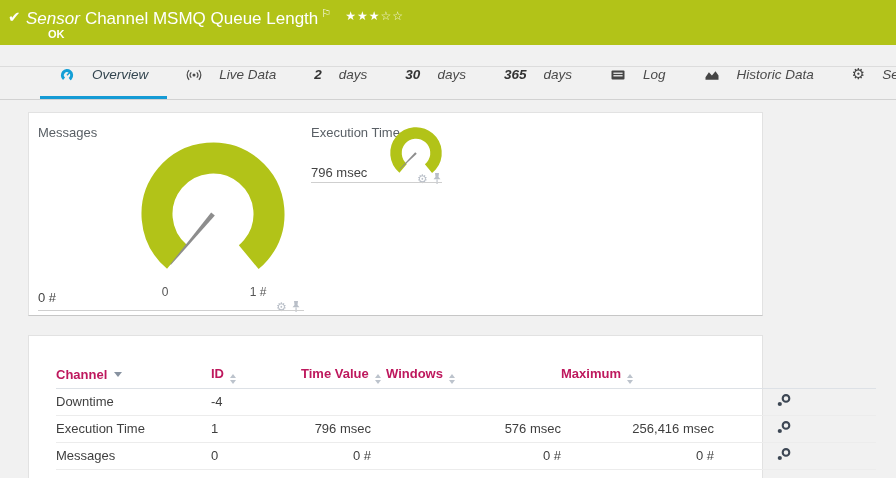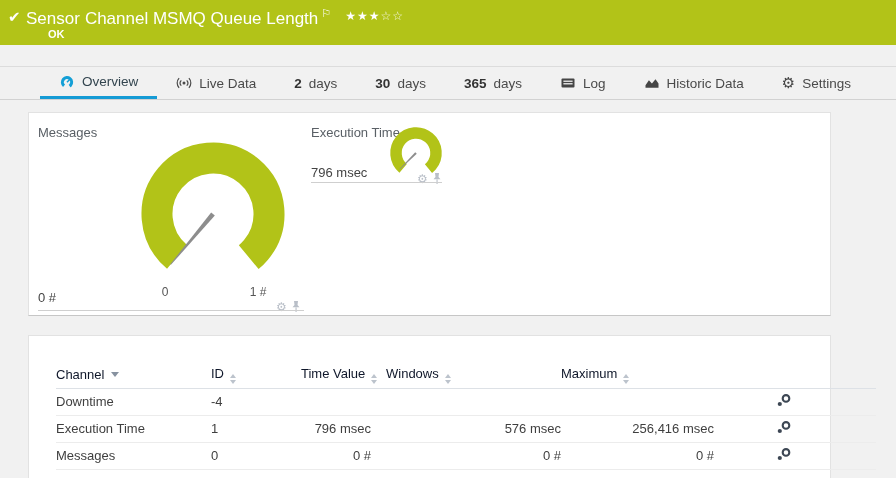--- a/index.html
+++ b/index.html
@@ -5,49 +5,49 @@
   * { margin:0; padding:0; box-sizing:border-box; }
   html,body { width:896px; height:478px; overflow:hidden; }
   body {
     font-family:"Liberation Sans","DejaVu Sans",sans-serif;
     background:#f1f1f1; position:relative; color:#444;
   }
   
   .topbar { position:absolute; left:0; top:0; width:896px; height:45px; background:#b2c318; color:#fff; }
   .topbar .check { position:absolute; left:8px; top:8px; font-size:15px; font-weight:bold; font-family:"DejaVu Sans",sans-serif; }
   .titleline { position:absolute; left:26px; top:7px; font-size:17px; white-space:nowrap; }
-  .titleline .stype { margin-right:5px; }
+  .titleline .stype { font-style:italic; margin-right:5px; }
   .flag { font-size:11px; vertical-align:7px; margin-left:3px; font-family:"DejaVu Sans",sans-serif; }
   .stars { font-size:12px; letter-spacing:1px; vertical-align:4px; margin-left:14px; font-family:"DejaVu Sans",sans-serif; cursor:pointer; }
   .okline { position:absolute; left:48px; top:28px; font-size:11px; font-weight:bold; }
   
   .tabbar {
     position:absolute; left:0; top:66px; width:896px; height:34px;
     border-top:1px solid #dcdcdc; border-bottom:1px solid #d2d2d2;
     display:flex; align-items:stretch; padding-left:40px; font-size:13.5px; color:#4a4a4a;
   }
-  .tab { display:flex; align-items:center; gap:7px; padding:0 19px; cursor:pointer; white-space:nowrap; }
+  .tab { display:flex; align-items:flex-start; gap:17px; padding:0 19px; cursor:pointer; white-space:nowrap;font-style:italic; }
   .tab .num { font-weight:bold; color:#333; }
   .tab.active { color:#33454f; border-bottom:3px solid #169bd5; }
   .tab svg, .tab .gear-glyph { flex:0 0 auto; }
   .gear-glyph { font-family:"DejaVu Sans",sans-serif; font-size:15px; color:#454545; line-height:1; }
   
-  .panel { position:absolute; left:28px; width:803px; background:#fff;
+  .panel { position:absolute; left:28px; width:735px; background:#fff;
     border:1px solid #e2e2e2; border-bottom-color:#c6c6c6; }
   #gauges-panel { top:112px; height:204px; }
   #table-panel  { top:335px; height:160px; }
   .widget-title { position:absolute; font-size:13px; color:#5a6066; }
   .widget-value { position:absolute; font-size:13px; color:#444; }
   .widget-rule { position:absolute; height:1px; background:#cfcfcf; }
   .scale-label { position:absolute; font-size:12px; color:#555; text-align:center; }
   .mini-icons { position:absolute; display:flex; gap:4px; align-items:center; }
   .widget-gear { font-family:"DejaVu Sans",sans-serif; font-size:12px; color:#b9bfc8; line-height:1; cursor:pointer; }
   
   table.channels { border-collapse:collapse; margin:26px 0 0 27px; width:820px; font-size:13px; color:#3f3f3f; table-layout:fixed; }
-  table.channels th { font-weight:normal; color:#0f172a; text-align:left; height:26px; border-bottom:1px solid #dde1e6; white-space:nowrap; cursor:pointer; }
+  table.channels th { font-weight:bold; color:#be185d; text-align:left; height:26px; border-bottom:1px solid #dde1e6; white-space:nowrap; cursor:pointer; }
   table.channels td { height:27px; border-bottom:1px solid #ececec; white-space:nowrap; }
   .col-channel{width:155px;} .col-id{width:90px;} .col-last{width:85px;}
   .col-min{width:175px;} .col-max{width:153px;} .col-act{width:162px;}
   th.r, td.r { text-align:right; }
   td.pad-r { padding-right:15px; }
   td.act-cell { padding-left:62px; }
   .sort-desc { display:inline-block; width:0; height:0; border-left:4px solid transparent; border-right:4px solid transparent; border-top:5px solid #8792a0; margin-left:7px; vertical-align:2px; }
   .sort-both { display:inline-flex; flex-direction:column; gap:2px; margin-left:6px; vertical-align:0px; }
   .sort-both i { display:block; width:0; height:0; border-left:3.5px solid transparent; border-right:3.5px solid transparent; }
   .sort-both i.u { border-bottom:4px solid #bcc3cc; }

